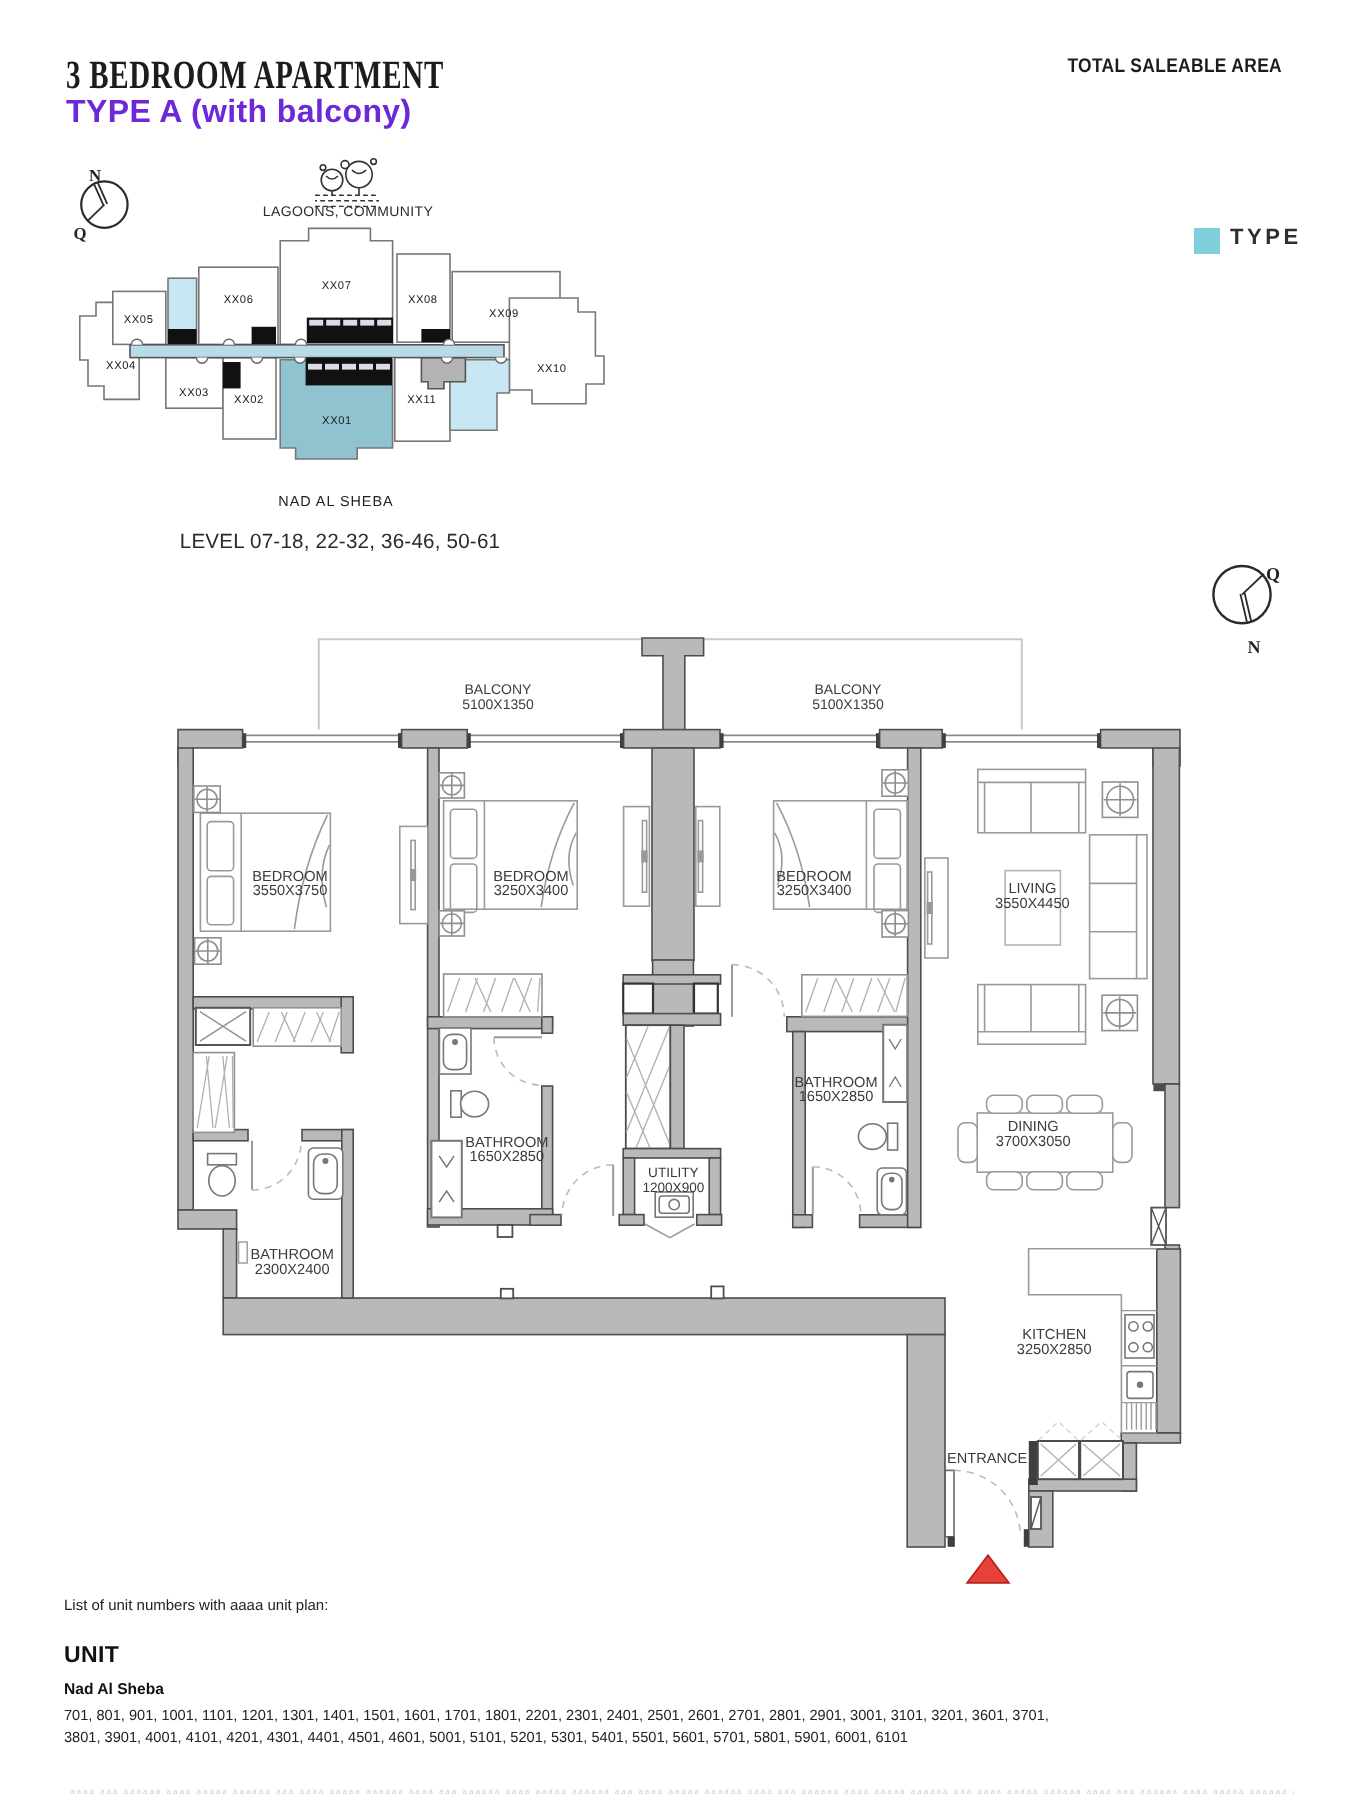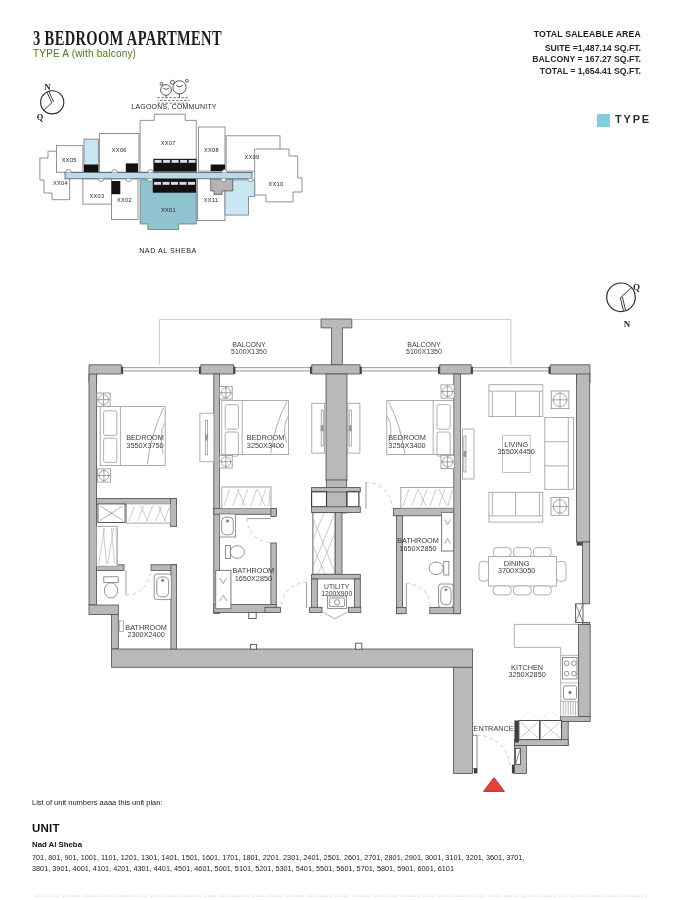--- a/index.html
+++ b/index.html
@@ -3,35 +3,35 @@
 <style>
 html,body{margin:0;padding:0;background:#fff}
 #page{position:relative;width:681px;height:900px;background:#fff;overflow:hidden;font-family:"Liberation Sans",sans-serif}
 .abs{position:absolute}
 .ser{font-family:"Liberation Serif",serif}
 </style></head><body>
 <div id="page">
 
 <div class="abs ser" style="left:33px;top:27px;font-size:20px;font-weight:700;letter-spacing:0.5px;color:#1c1c1c;transform:scaleX(0.725);transform-origin:0 0;white-space:nowrap">3 BEDROOM APARTMENT</div>
 
-<div class="abs" style="left:33px;top:47.5px;font-size:10px;font-weight:400;color:#4d7c0f;letter-spacing:0.2px;white-space:nowrap">TYPE A (with balcony)</div>
+<div class="abs" style="left:33px;top:47.5px;font-size:16px;font-weight:700;color:#6d28d9;letter-spacing:0.2px;white-space:nowrap">TYPE A (with balcony)</div>
 
 <div class="abs" style="left:341px;top:28.3px;width:300px;text-align:right;font-size:9.9px;font-weight:700;letter-spacing:0.2px;color:#1c1c1c;transform:scaleX(0.88);transform-origin:100% 0">TOTAL SALEABLE AREA</div>
 
-<div class="abs" style="left:341px;top:43px;width:300px;text-align:right;font-size:8.7px;font-weight:700;color:#2a2a2a;line-height:11.35px">SUITE =1,487.14 SQ.FT.<br>BALCONY = 167.27 SQ.FT.<br>TOTAL = 1,654.41 SQ.FT.</div>
 
 <div class="abs" style="left:597px;top:114px;width:12.5px;height:13px;background:#7ecfdb"></div>
 <div class="abs" style="left:615px;top:113px;font-size:11px;font-weight:700;letter-spacing:1.8px;color:#2e2e2e">TYPE</div>
 
 <div class="abs" style="left:104px;top:103px;width:140px;text-align:center;font-size:7px;letter-spacing:0.2px;color:#2a2a2a">LAGOONS, COMMUNITY</div>
 
 <div class="abs" style="left:104px;top:245.5px;width:128px;text-align:center;font-size:7.2px;letter-spacing:0.5px;color:#222">NAD AL SHEBA</div>
 
-
-<div class="abs" style="left:32px;top:797.5px;font-size:7.5px;color:#222">List of unit numbers aaaa this unit plan:</div>
+<div class="abs" style="left:40px;top:266px;width:260px;text-align:center;font-size:10.3px;letter-spacing:0.1px;color:#2a2a2a">LEVEL 07-18, 22-32, 36-46, 50-61</div>
+
+<div class="abs" style="left:32px;top:797.5px;font-size:7.5px;color:#222">List of unit numbers with aaaa unit plan:</div>
 
 <div class="abs" style="left:32px;top:821.5px;font-size:11.5px;font-weight:700;letter-spacing:0.2px;color:#111">UNIT</div>
 
 <div class="abs" style="left:32px;top:840px;font-size:7.8px;font-weight:700;color:#111">Nad Al Sheba</div>
 
 <div class="abs" style="left:32px;top:852px;font-size:7.3px;color:#222;line-height:11.4px;white-space:nowrap">701, 801, 901, 1001, 1101, 1201, 1301, 1401, 1501, 1601, 1701, 1801, 2201, 2301, 2401, 2501, 2601, 2701, 2801, 2901, 3001, 3101, 3201, 3601, 3701,<br>3801, 3901, 4001, 4101, 4201, 4301, 4401, 4501, 4601, 5001, 5101, 5201, 5301, 5401, 5501, 5601, 5701, 5801, 5901, 6001, 6101</div>
 
 <div class="abs" style="left:35px;top:892.5px;width:612px;height:4px;color:#cfcfcf;font-size:4px;letter-spacing:1px;overflow:hidden;white-space:nowrap">aaaa aaa aaaaaa aaaa aaaaa aaaaaa aaa aaaa aaaaa aaaaaa aaaa aaa aaaaaa aaaa aaaaa aaaaaa aaa aaaa aaaaa aaaaaa aaaa aaa aaaaaa aaaa aaaaa aaaaaa aaa aaaa aaaaa aaaaaa aaaa aaa aaaaaa aaaa aaaaa aaaaaa aaa aaaa aaaaa aaaaaa</div>
 <svg class="abs" style="left:0;top:0" width="681" height="900" viewBox="0 0 681 900">
 <g fill="none" stroke-linecap="butt">

